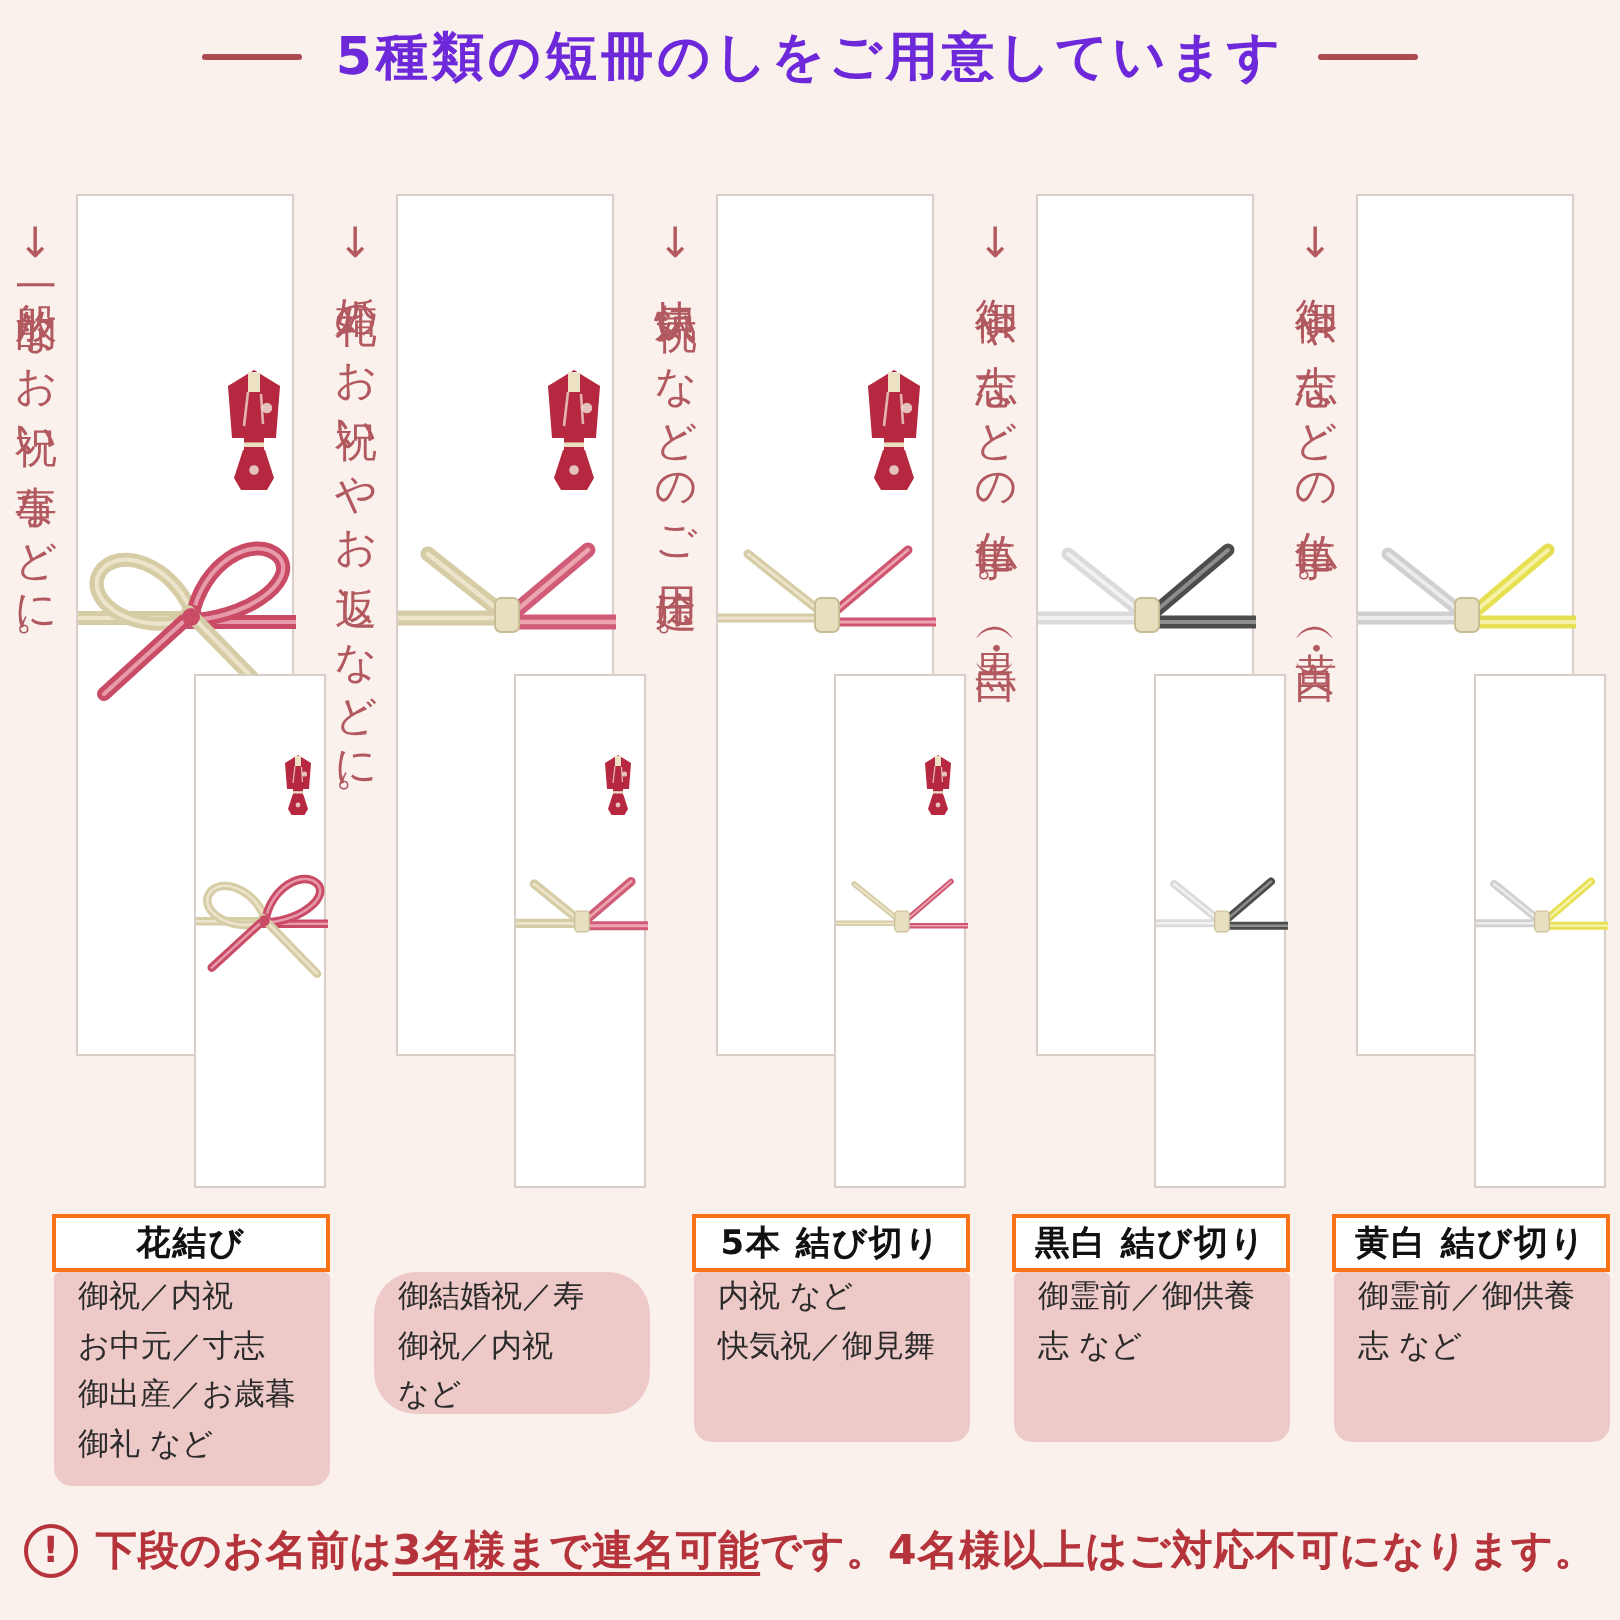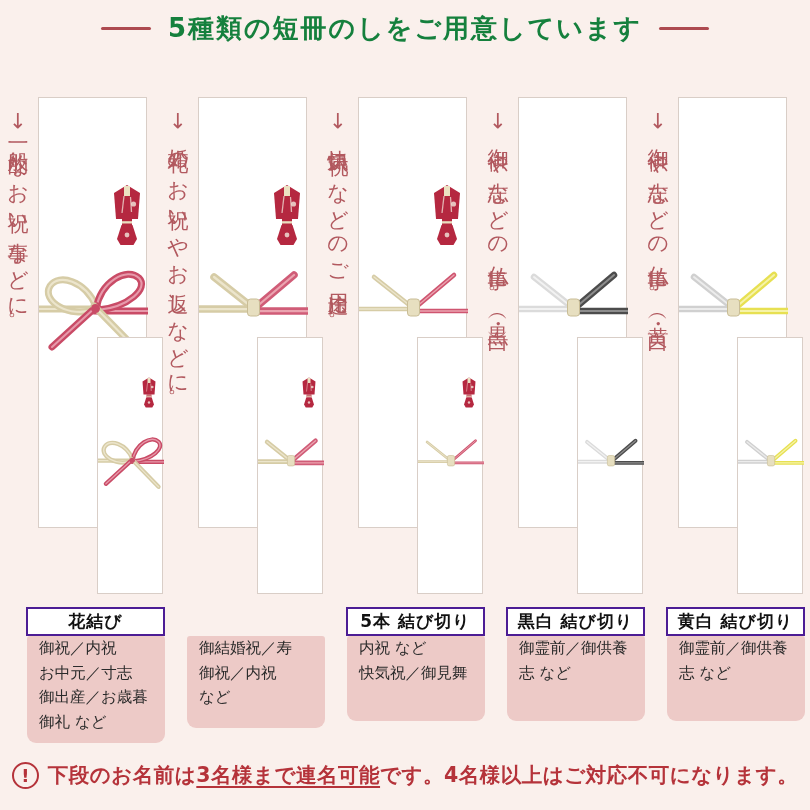--- a/index.html
+++ b/index.html
@@ -2,21 +2,21 @@
 <html><head>
 <meta charset="utf-8">
 <style>
   html,body{margin:0;padding:0;}
   body{font-family:"DejaVu Sans",sans-serif;}
   #canvas{position:relative;width:810px;height:810px;background:#faf0ec;overflow:hidden;}
 
   
   .title-row{position:absolute;top:11px;left:0;width:810px;display:flex;align-items:center;justify-content:center;gap:17px;}
   .title-dash{width:50px;height:3px;background:#ad4a50;border-radius:2px;}
-  .page-title{font-size:26px;font-weight:bold;color:#15803d;letter-spacing:2px;}
+  .page-title{font-size:26px;font-weight:bold;color:#6d28d9;letter-spacing:2px;}
   .page-subtitle{position:absolute;top:51px;left:0;width:810px;text-align:center;font-size:19px;color:#1c1c1c;}
   .page-subtitle span{text-decoration:underline;text-decoration-thickness:1.5px;text-underline-offset:5px;}
 
   
   .column{position:absolute;top:0;width:160px;height:810px;}
   .c0{left:0;} .c1{left:160px;} .c2{left:320px;} .c3{left:480px;} .c4{left:640px;}
 
   .caption{position:absolute;left:5px;top:112px;writing-mode:vertical-rl;text-orientation:mixed;
            font-size:21px;line-height:25px;letter-spacing:3px;color:#b2595f;}
 
@@ -31,25 +31,25 @@
   .strip-small .knot-slot{width:66px;}
   .strip-small .knot-slot.bow{top:91px;height:67px;}
   .strip-small .knot-slot.musubi{top:96px;height:43px;}
 
   .orn-slot{position:absolute;}
   .strip-large .orn-slot{left:72px;top:86px;width:32px;height:62px;}
   .strip-small .orn-slot{left:43px;top:39px;width:16px;height:31px;}
   .knot-slot svg,.orn-slot svg{display:block;width:100%;height:100%;}
 
   .type-label{position:absolute;left:26px;top:607px;width:139px;height:29px;background:#ffffff;
-              border:2px solid #4c1d95;box-sizing:border-box;display:flex;align-items:center;justify-content:center;
+              border:2px solid #f97316;box-sizing:border-box;display:flex;align-items:center;justify-content:center;
               font-size:17px;font-weight:bold;color:#111;letter-spacing:1px;z-index:3;}
   .usebox{position:absolute;left:27px;top:636px;width:138px;background:#edcac7;border-radius:3px 3px 9px 9px;
           box-sizing:border-box;padding:0 4px 0 12px;font-size:15.5px;line-height:24.5px;color:#2b2b2b;z-index:2;}
-  .c0 .usebox{height:107px;} .c1 .usebox{height:92px;}
+  .c0 .usebox{height:107px;} .c1 .usebox{height:71px;border-radius:21px;}
   .c2 .usebox,.c3 .usebox,.c4 .usebox{height:85px;}
 
   
   .notice{position:absolute;top:761px;left:0;width:810px;display:flex;align-items:center;justify-content:center;gap:9px;color:#b5333a;}
   .alert-circle{width:27px;height:27px;border:2.5px solid #b5333a;border-radius:50%;box-sizing:border-box;
                 display:flex;align-items:center;justify-content:center;font-size:18px;font-weight:bold;flex:0 0 auto;}
   .notice-text{font-size:20.5px;font-weight:bold;letter-spacing:0.5px;}
   .notice-text .ul{text-decoration:underline;text-decoration-thickness:2px;text-underline-offset:4px;}
 </style>
 </head>

